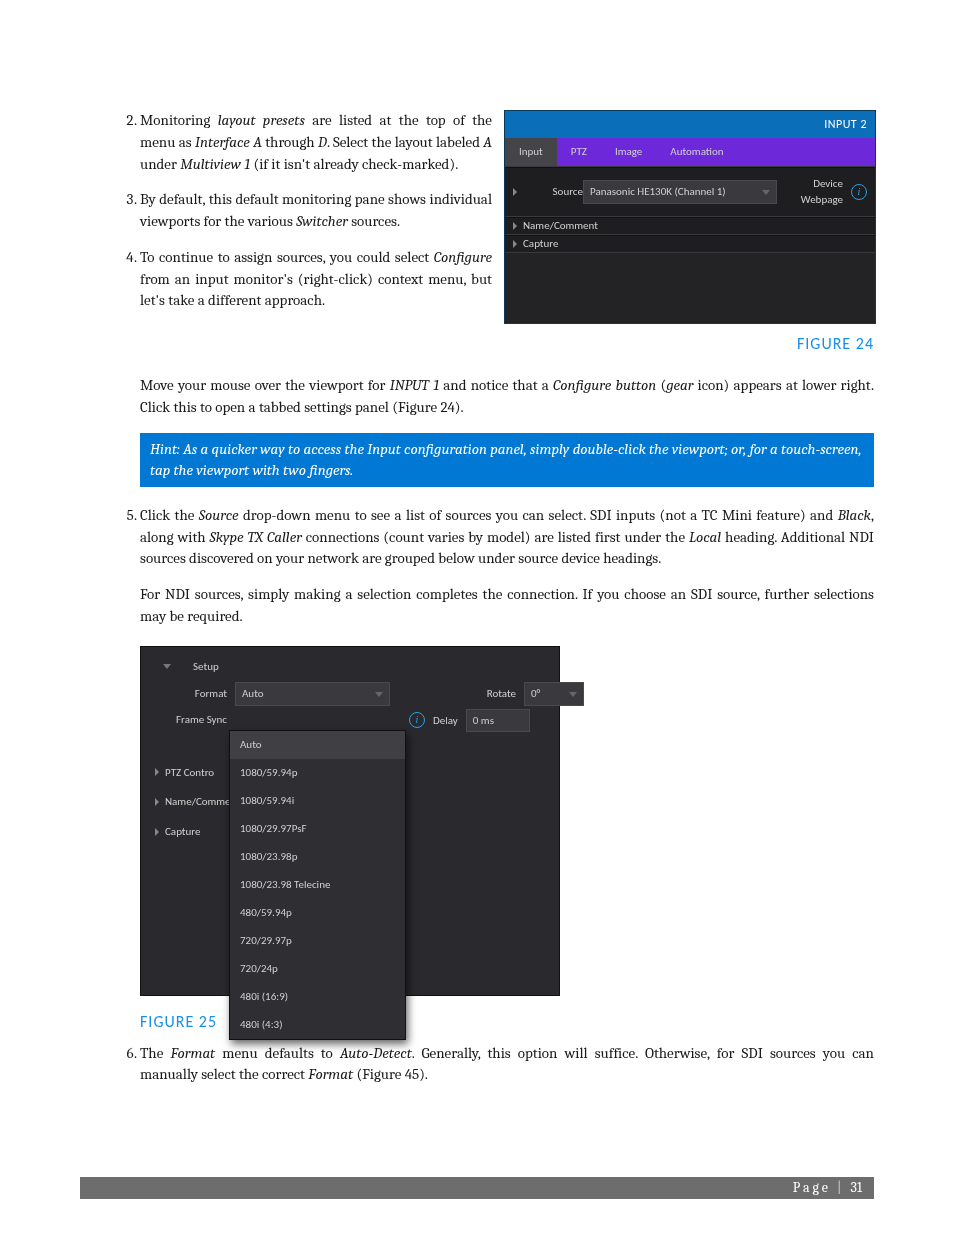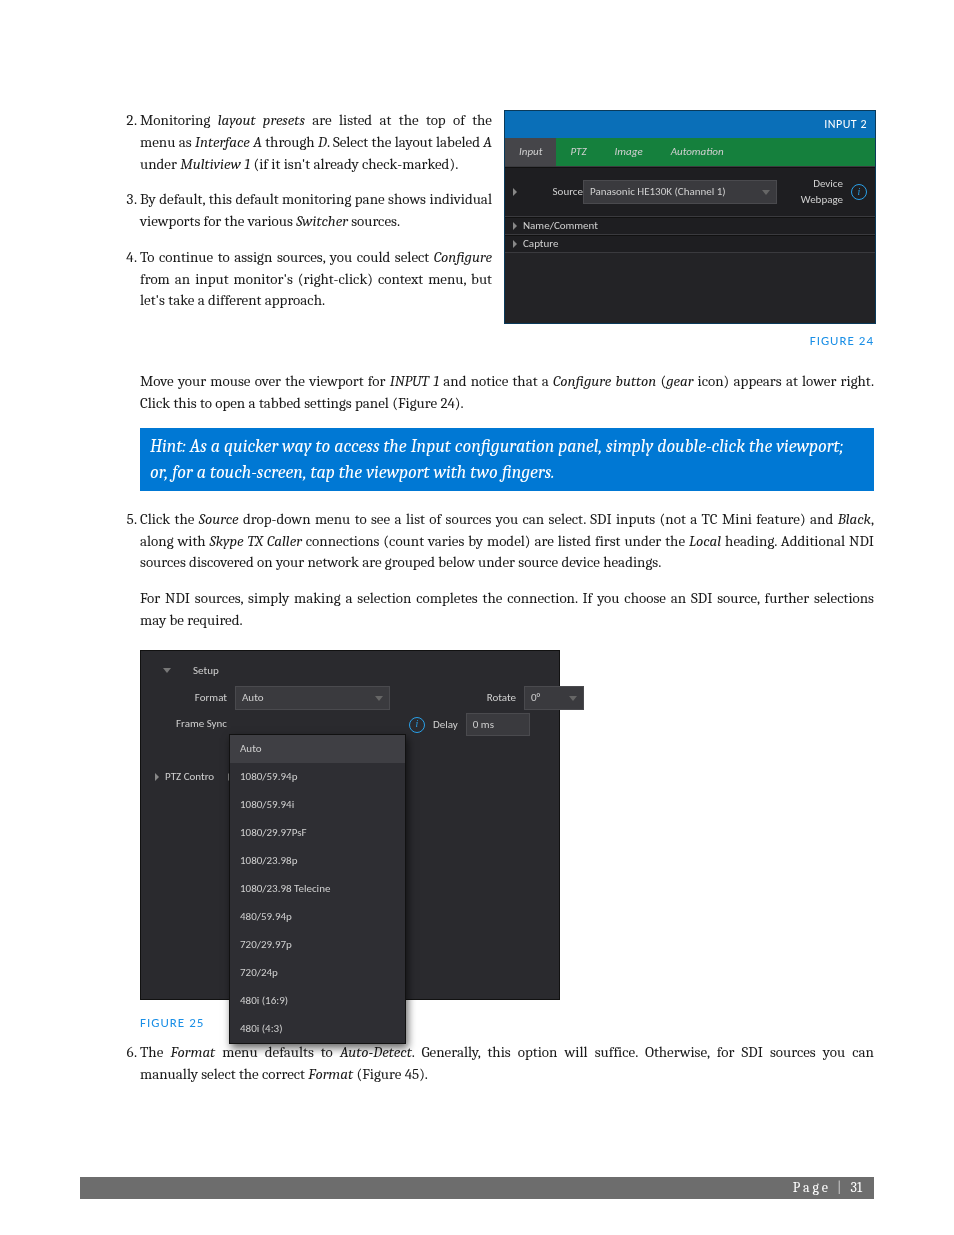--- a/index.html
+++ b/index.html
@@ -45,62 +45,61 @@
   ol.doc-list>li::marker{font-family:inherit;}
   em, .it{font-style:italic;}
   .float-right{
     float:right;
     width:370px;
     margin-left:12px;
     margin-bottom:6px;
   }
   .fig-caption{
     color:var(--fig);
-    font-size:13px;
+    font-size:16px;
     letter-spacing:1px;
     margin-top:8px;
     font-family:"Calibri","Segoe UI",sans-serif;
   }
   .fig-caption.right{text-align:right;}
   .fig-caption.left{text-align:left;margin-left:60px;}
   .body-p{
     margin:14px 0 14px 60px;
     text-align:justify;
   }
   .hint{
     background:var(--hintbg);
     color:var(--hintink);
     font-style:italic;
     padding:6px 10px;
     margin:10px 0 18px 60px;
     line-height:1.4;
-    font-size:18px;
+    font-size:15px;
   }
   
   .ui24{
     width:370px;
     font-family:"Segoe UI","Calibri",sans-serif;
     font-size:11px;
     color:var(--uitext);
     background:var(--uibg2);
     border:1px solid #0a3a5a;
     text-align:right;
   }
   .ui24 .titlebar{
     background:var(--uititlebg);
     color:#fff;
     padding:5px 8px;
     font-size:12px;
     letter-spacing:.5px;
   }
   .ui24 .tabs{
     display:flex;
-    background:#15803d;
+    background:#6d28d9;
     border-bottom:1px solid var(--uidivider);
-    font-style:italic;
   }
   .ui24 .tab{
     padding:6px 14px;
     color:var(--uitext);
     cursor:pointer;
   }
   .ui24 .tab.on{
     background:#454549;
   }
   .ui24 .row{
@@ -189,21 +188,21 @@
     box-shadow:2px 4px 8px rgba(0,0,0,.6);
   }
   .ui25 .menu .mi{
     padding:6px 10px;color:var(--uitext);
   }
   .ui25 .menu .mi.sel{
     background:#3f3f44;
   }
   .ui25 .acc-stack{
     position:absolute;left:14px;top:118px;width:90px;
-    display:flex;flex-direction:row;gap:14px;
+    display:flex;flex-direction:column;gap:14px;
   }
   .ui25 .accitem{display:flex;align-items:center;gap:6px;color:var(--uitext);white-space:nowrap;}
   .ui25 .accitem .tri{
     width:0;height:0;border-left:4px solid #888;border-top:4px solid transparent;border-bottom:4px solid transparent;
   }
   .ui25 .delayrow{
     position:absolute;left:268px;top:62px;display:flex;align-items:center;gap:8px;
   }
   .ui25 .delayrow .field{width:50px;}
   

